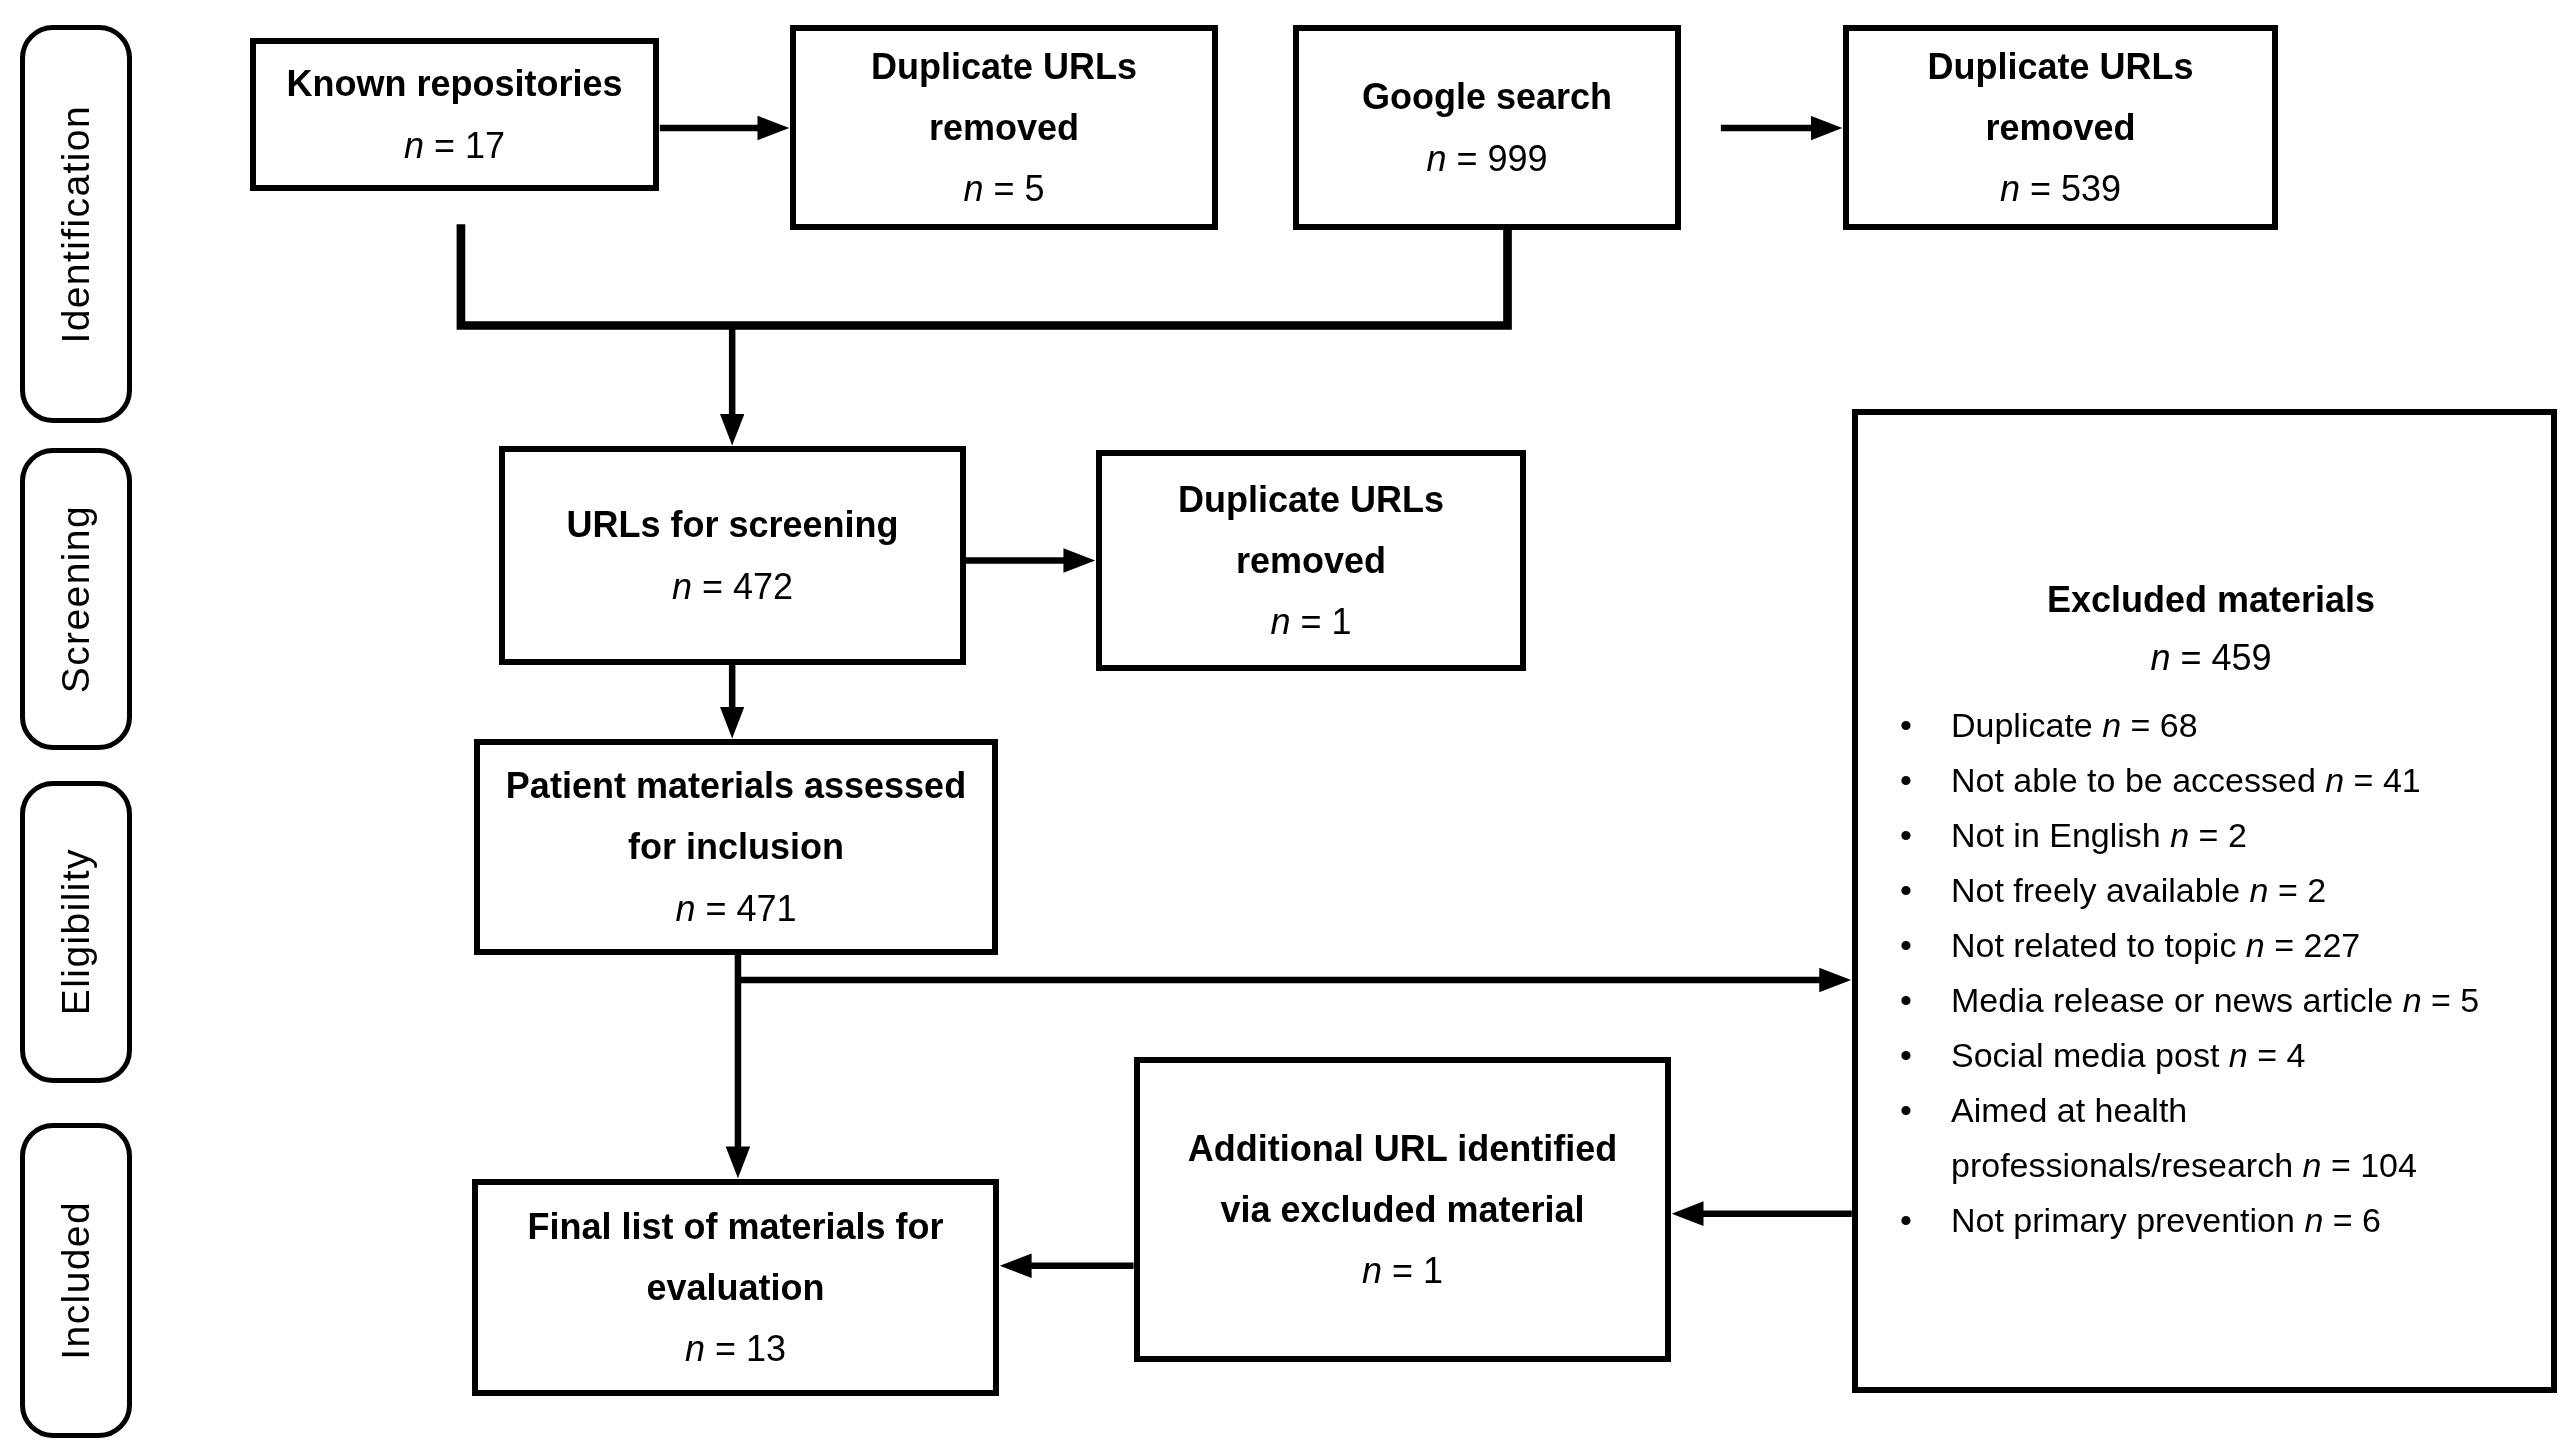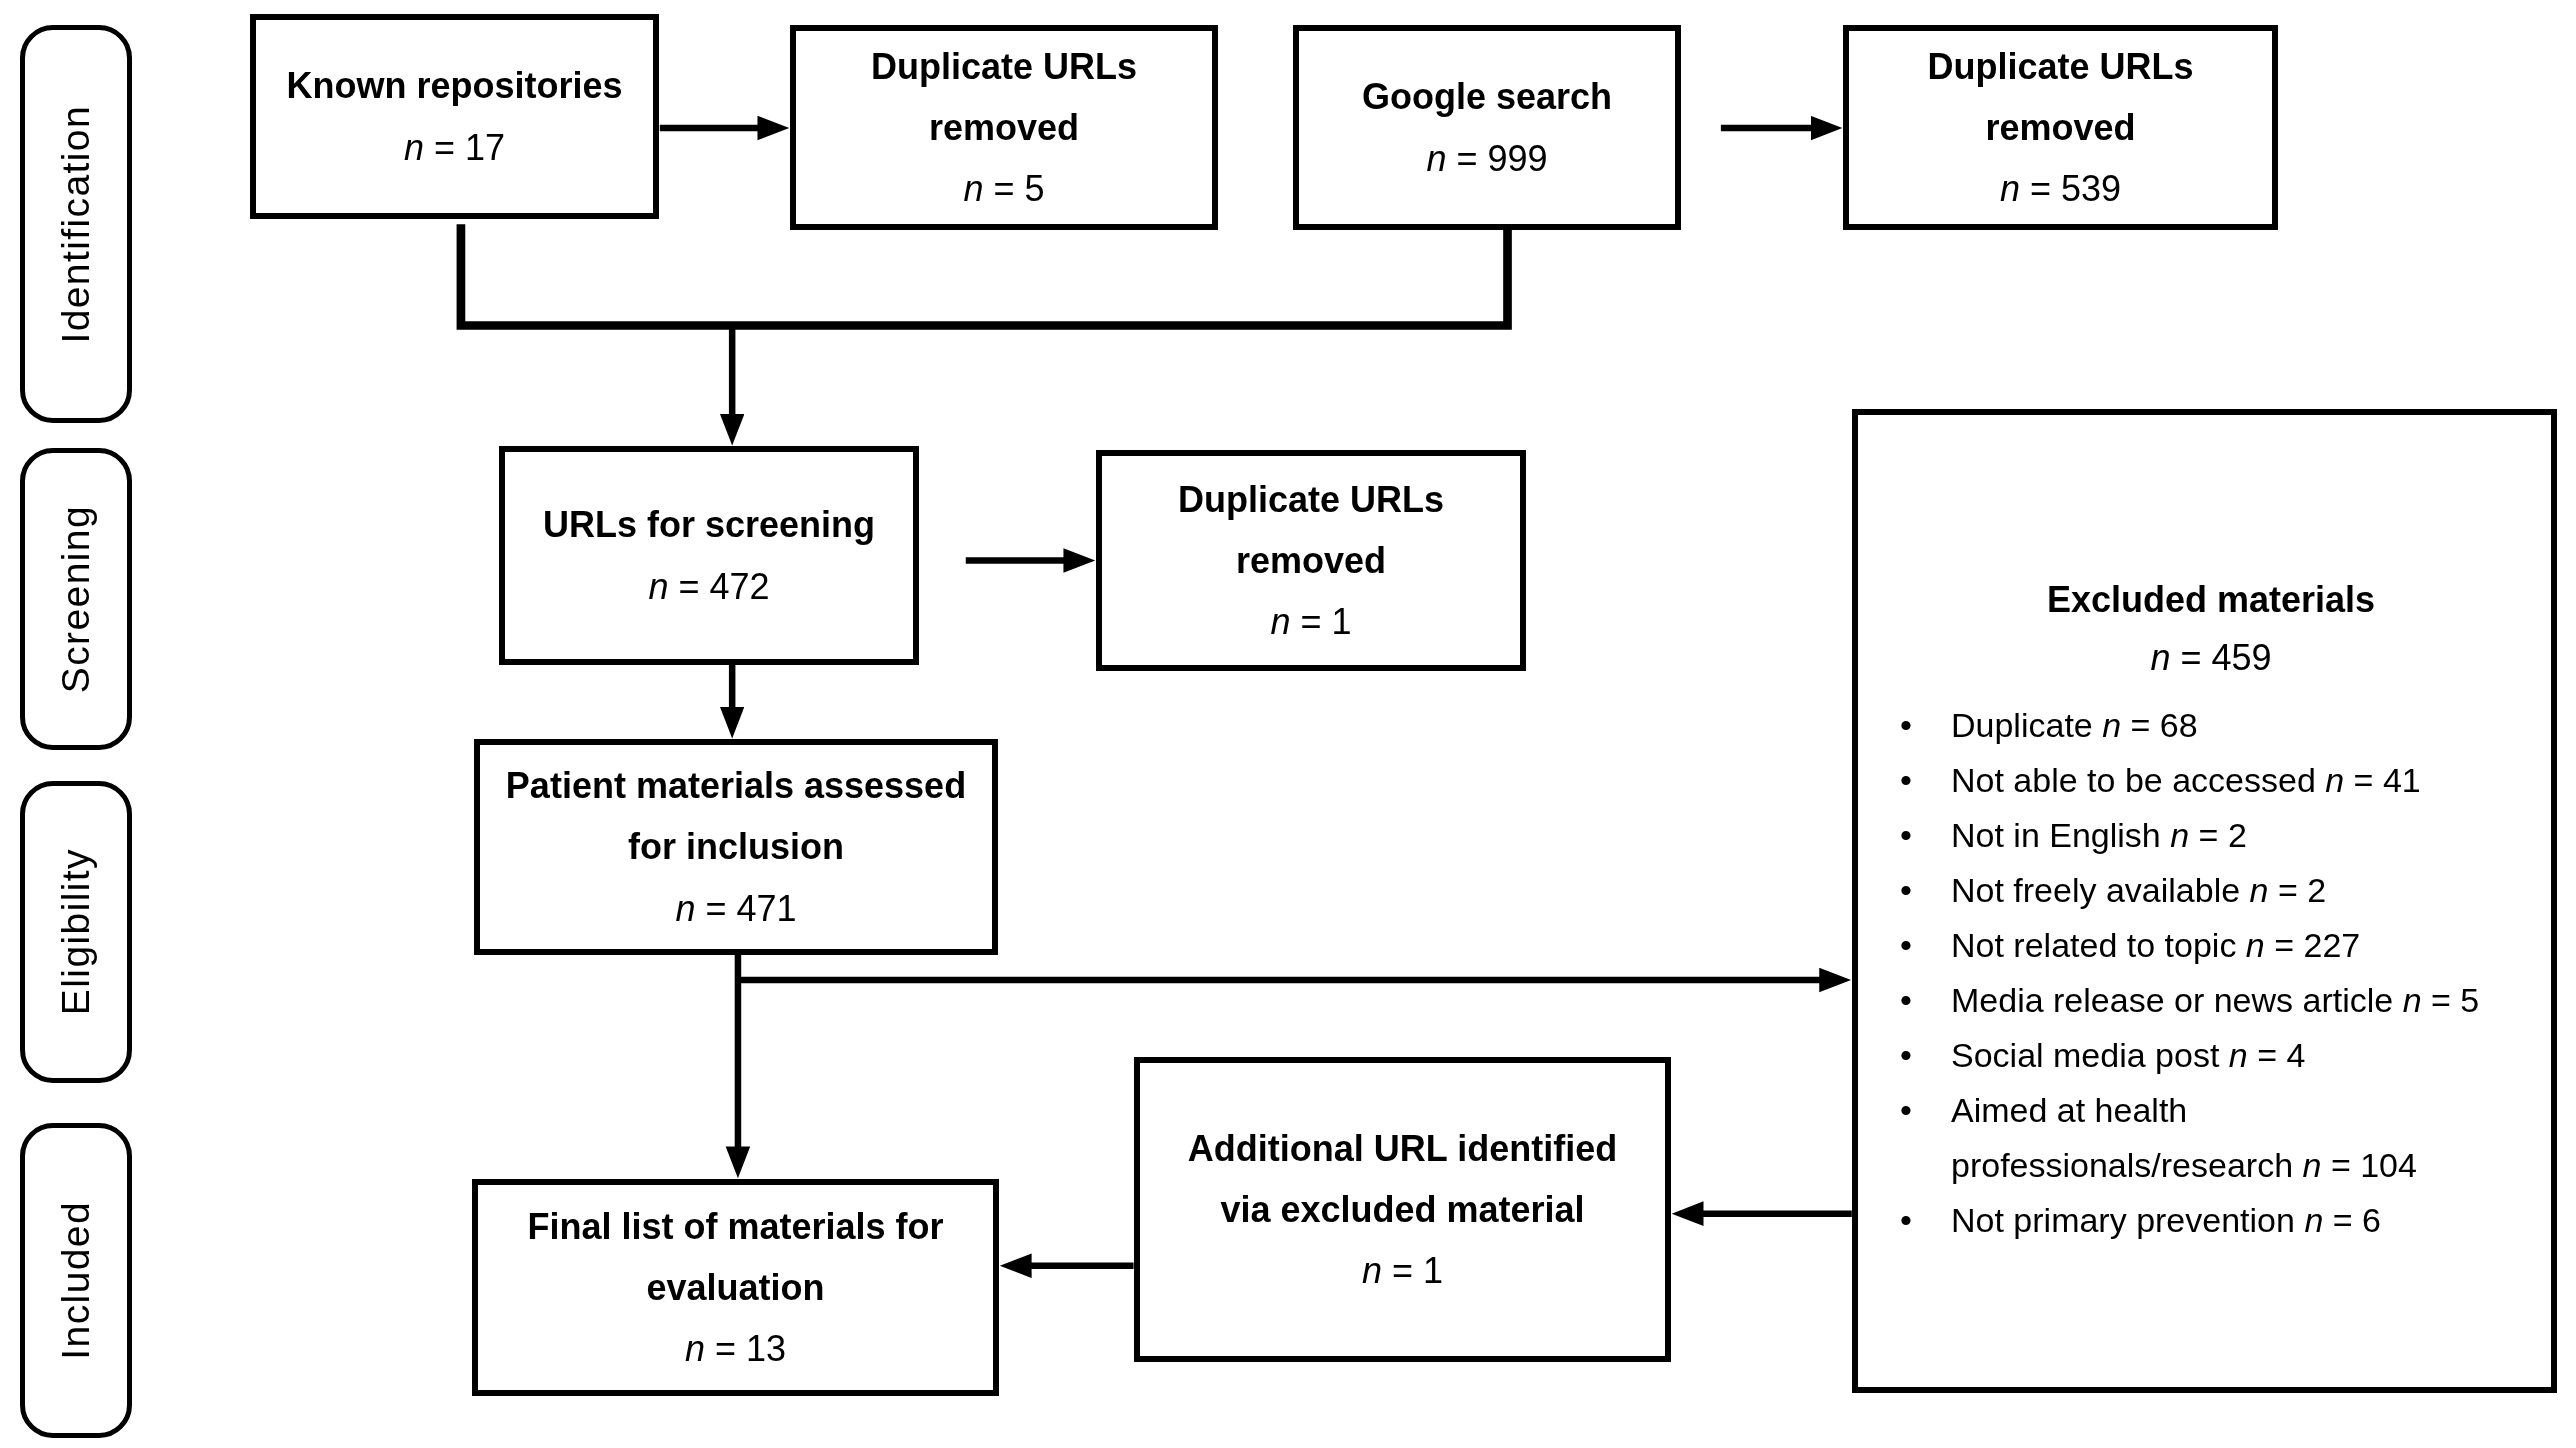--- a/index.html
+++ b/index.html
@@ -103,41 +103,41 @@
   <div class="stage" style="top:448px;height:302px">
     <span class="stage-label">Screening</span>
   </div>
   <div class="stage" style="top:781px;height:302px">
     <span class="stage-label">Eligibility</span>
   </div>
   <div class="stage" style="top:1123px;height:315px">
     <span class="stage-label">Included</span>
   </div>
 
-  <div class="box" style="left:250px;top:14px;width:409px;height:205px">
+  <div class="box" style="left:250px;top:38px;width:409px;height:153px">
     <div class="title">Known repositories</div>
     <div class="count"><i>n</i><span> = 17</span></div>
   </div>
 
   <div class="box" style="left:790px;top:25px;width:428px;height:205px">
     <div class="title">Duplicate URLs removed</div>
     <div class="count"><i>n</i><span> = 5</span></div>
   </div>
 
   <div class="box" style="left:1293px;top:25px;width:388px;height:205px">
     <div class="title">Google search</div>
     <div class="count"><i>n</i><span> = 999</span></div>
   </div>
 
   <div class="box" style="left:1843px;top:25px;width:435px;height:205px">
     <div class="title">Duplicate URLs removed</div>
     <div class="count"><i>n</i><span> = 539</span></div>
   </div>
 
-  <div class="box" style="left:499px;top:446px;width:420px;height:219px">
+  <div class="box" style="left:499px;top:446px;width:467px;height:219px">
     <div class="title">URLs for screening</div>
     <div class="count"><i>n</i><span> = 472</span></div>
   </div>
 
   <div class="box" style="left:1096px;top:450px;width:430px;height:221px">
     <div class="title">Duplicate URLs removed</div>
     <div class="count"><i>n</i><span> = 1</span></div>
   </div>
 
   <div class="box" style="left:474px;top:739px;width:524px;height:216px;padding:0 22px">

